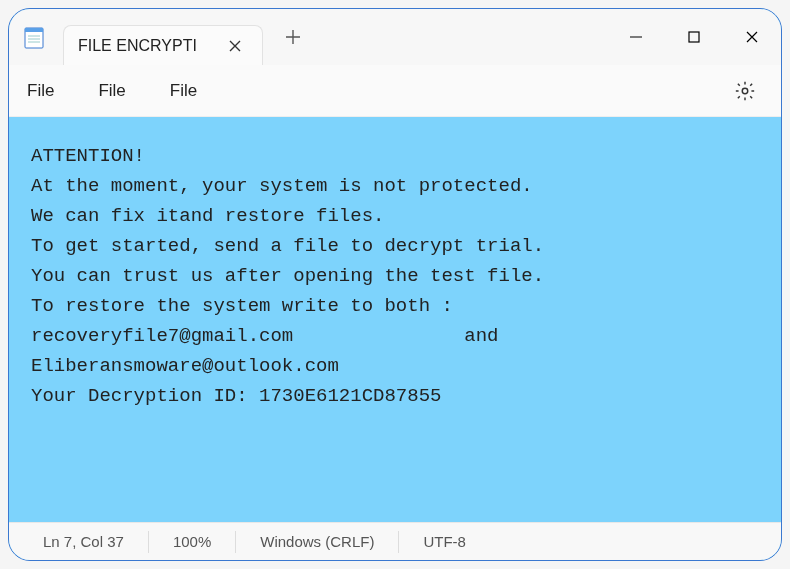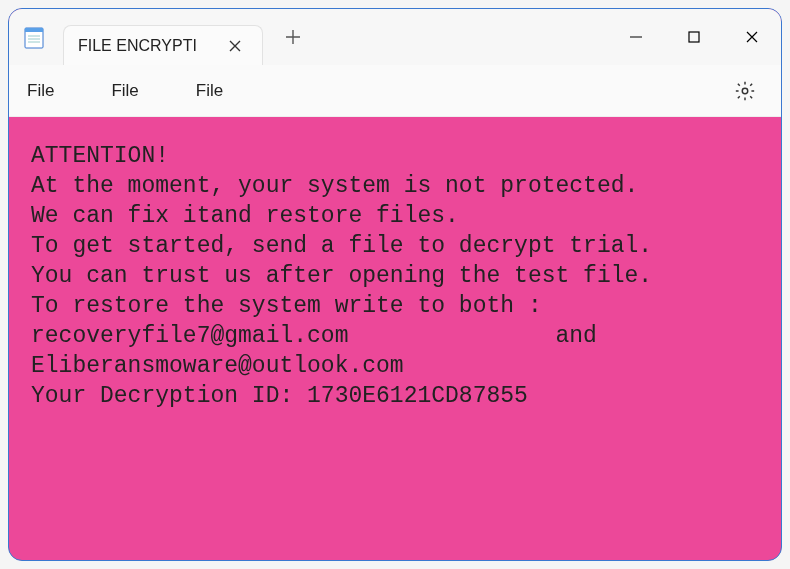--- a/index.html
+++ b/index.html
@@ -26,23 +26,23 @@
   top: 60%; left: 50%;
   transform: translate(-50%, -50%);
   font-size: 38px;
   color: rgba(180,180,180,0.25);
   z-index: 0;
   pointer-events: none;
 }
 .window {
   position: absolute;
   top: 8px; left: 8px; right: 8px; bottom: 8px;
-  background: #ec4899;
+  background: #7dd3fc;
   border: 1px solid #3a78d0;
-  border-radius: 14px;
+  border-radius: 22px;
   display: flex;
   flex-direction: column;
   overflow: hidden;
   z-index: 1;
 }
 .titlebar {
   height: 56px;
   display: flex;
   align-items: center;
   padding: 0 0 0 14px;
@@ -88,34 +88,34 @@
   display: flex; align-items: center; justify-content: center;
   color: #222;
 }
 .menubar {
   height: 52px;
   display: flex;
   align-items: center;
   padding: 0 18px;
   border-bottom: 1px solid #eee;
   background: #fafafa;
-  gap: 57px;
+  gap: 44px;
 }
 .menu-item { font-size: 17px; color: #222; }
 .menubar-spacer { flex: 1; }
 .settings-btn {
   width: 36px; height: 36px;
   display: flex; align-items: center; justify-content: center;
   color: #333;
 }
 .content {
   flex: 1;
   padding: 24px 22px;
   font-family: Consolas, 'Courier New', monospace;
-  font-size: 23px;
+  font-size: 19px;
   line-height: 30px;
   color: #222;
   white-space: pre-wrap;
   position: relative;
 }
 .statusbar {
   height: 38px;
   display: flex;
   align-items: center;
   border-top: 1px solid #e8e8e8;
@@ -193,14 +193,23 @@
   <div class="content">ATTENTION!
 At the moment, your system is not protected.
 We can fix itand restore files.
 To get started, send a file to decrypt trial.
 You can trust us after opening the test file.
 To restore the system write to both :
 recoveryfile7@gmail.com               and
 Eliberansmoware@outlook.com
 Your Decryption ID: 1730E6121CD87855</div>
 
+  <div class="statusbar">
+    <span class="status-cell">Ln 7, Col 37</span>
+    <span class="status-div"></span>
+    <span class="status-cell">100%</span>
+    <span class="status-div"></span>
+    <span class="status-cell">Windows (CRLF)</span>
+    <span class="status-div"></span>
+    <span class="status-cell">UTF-8</span>
+  </div>
 
 </div>
 
 </body></html>

